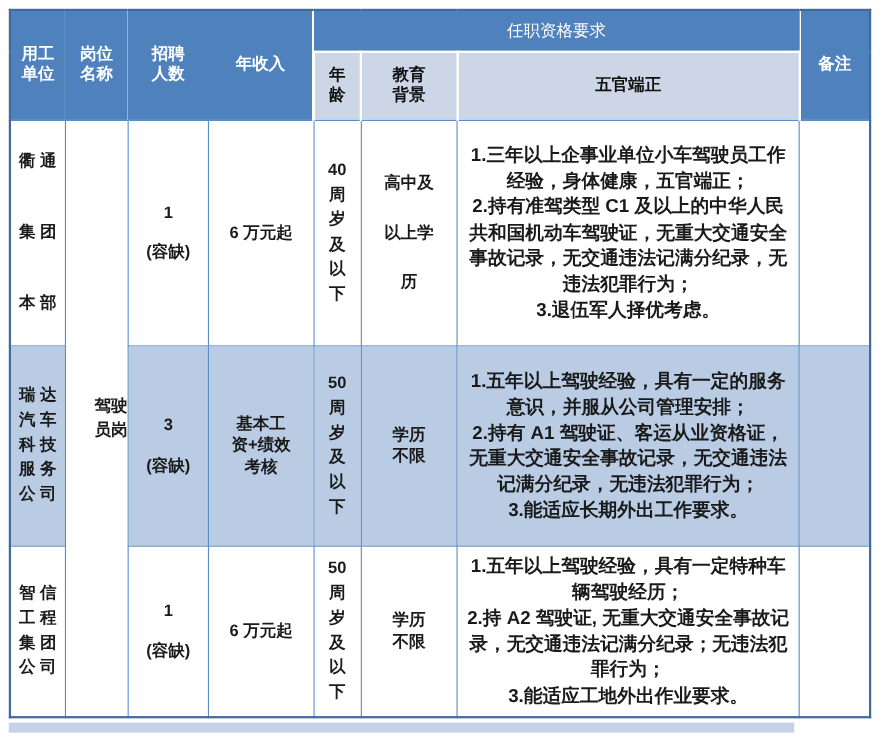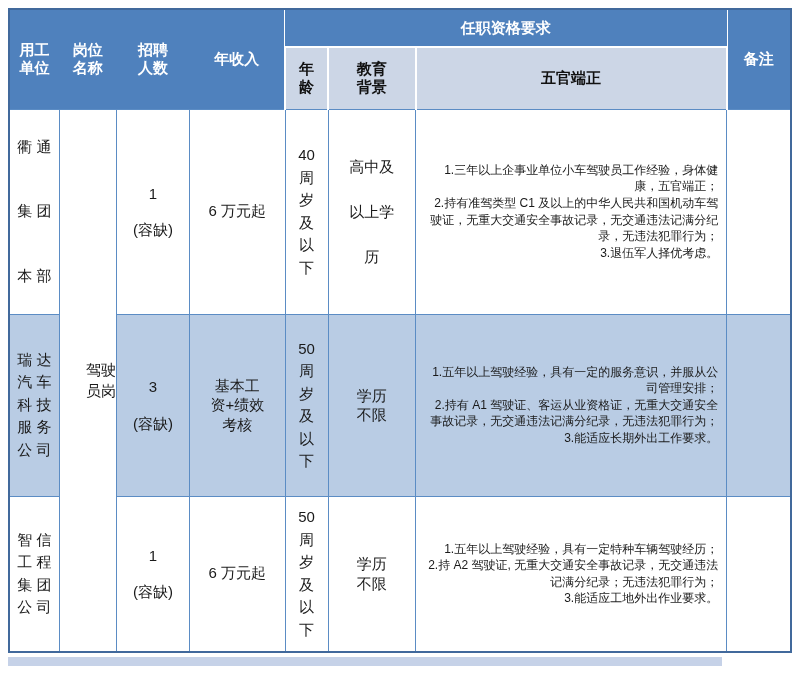--- a/index.html
+++ b/index.html
@@ -15,29 +15,29 @@
   html,body{width:800px;height:686px;overflow:hidden;background:#fff;
     font-family:"Liberation Sans","DejaVu Sans",sans-serif;color:var(--ink);}
   .page{padding:8px 8px 0 8px;}
   table.jobs{border-collapse:collapse;table-layout:fixed;width:784px;
     border:2px solid var(--outer);}
   td,th{vertical-align:middle;text-align:center;white-space:pre-line;
     font-size:15px;overflow:hidden;}
   
   th.hmain{background:var(--hdr);color:#fff;font-weight:bold;border:0;
     border-bottom:1px solid var(--line);font-size:15px;line-height:1.25;}
-  th.hband{background:var(--hdr);color:#fff;font-weight:bold;border:0;height:38px;
+  th.hband{background:var(--hdr);color:#fff;font-weight:normal;border:0;height:38px;
     font-size:15px;text-align:center;}
   th.hsub{background:var(--sub);color:#111;font-weight:bold;border:2px solid #fff;
     border-bottom:1px solid var(--line);height:62px;font-size:15px;line-height:1.2;}
   
-  tbody td{border:1.5px solid var(--line);background:#fff;}
+  tbody td{border:1.5px solid var(--line);background:#fff;font-weight:bold;}
   tr.alt td{background:var(--alt);}
   td.poscell{background:#fff !important;line-height:1.45;text-align:right;}
-  td.req{text-align:right;padding:4px 8px;font-size:12px;line-height:1.38;}
+  td.req{text-align:center;padding:4px 8px;font-size:17px;line-height:1.38;}
   .lh-xwide{line-height:4.3;}
   .lh-wide{line-height:3.0;}
   .lh-med{line-height:1.5;}
   .lh-tight{line-height:1.3;}
   .age{font-size:15px;}
   .strip{height:9px;width:714px;background:var(--strip);margin-top:4px;}
 </style>
 </head>
 <body>
 

